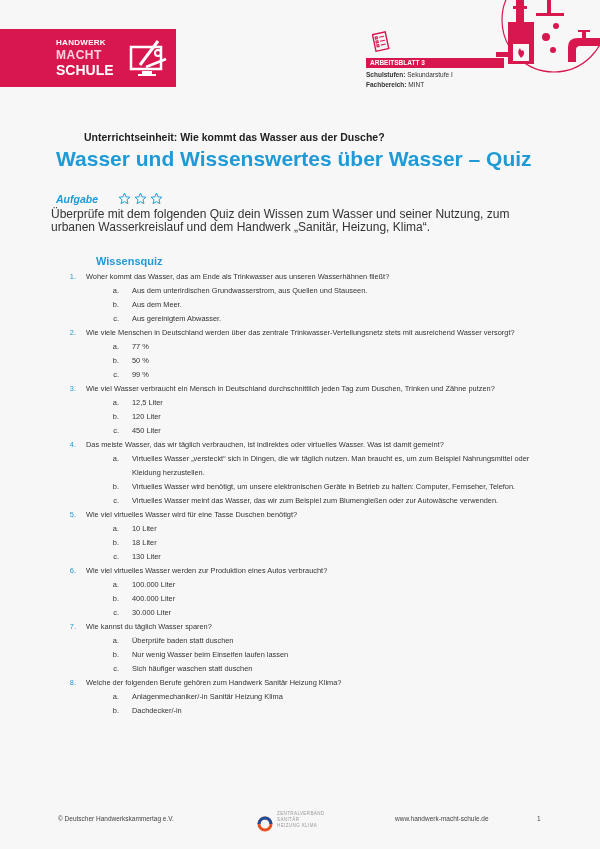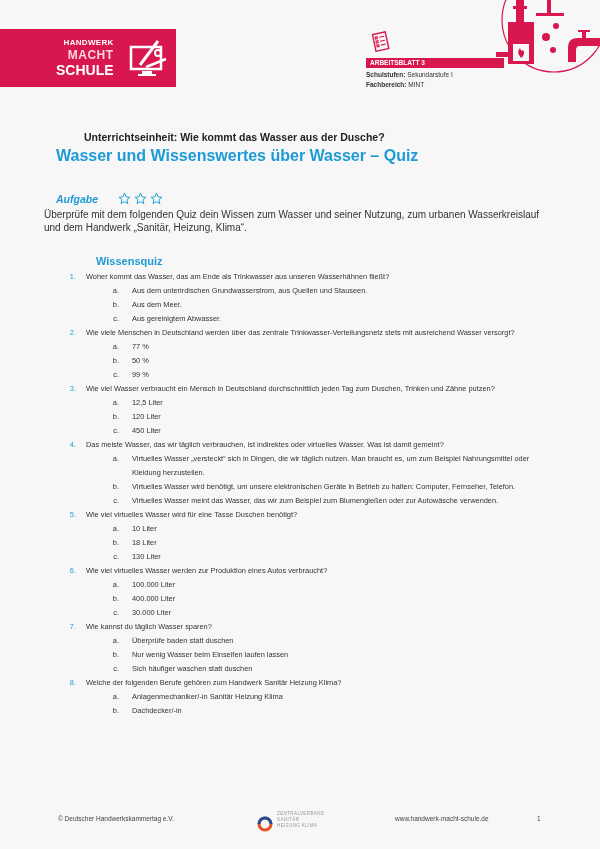--- a/index.html
+++ b/index.html
@@ -9,44 +9,43 @@
     font-family: "Liberation Sans", sans-serif;
     color: #333;
   }
   .logo {
     position: absolute; left: 0; top: 29px; width: 176px; height: 58px;
     background: #d8174f;
   }
   .logo-text {
     position: absolute; left: 56px; top: 10px; color: #fff; font-weight: bold;
     line-height: 1;
-    text-align: right;
   }
   .logo-text .l1 { font-size: 8px; letter-spacing: 0.3px; }
   .logo-text .l2 { font-size: 12px; margin-top: 2px; color: #fbd3df; letter-spacing: 0.5px; }
   .logo-text .l3 { font-size: 14px; margin-top: 2px; }
   .logo-icon { position: absolute; left: 128px; top: 8px; width: 44px; height: 44px; }
 
   .sheet-info { position: absolute; left: 366px; top: 33px; width: 140px; }
   .sheet-bar {
     background: #d8174f; color: #fff; font-weight: bold; font-size: 6.5px;
     padding: 1px 4px; width: 130px; height: 8px; line-height: 8px;
   }
   .sheet-meta { font-size: 6.5px; color: #333; line-height: 10px; margin-top: 2px; }
   .sheet-meta b { font-weight: bold; }
   .clipboard-icon { position: absolute; left: 372px; top: 30px; width: 18px; height: 22px; }
   .plumbing { position: absolute; left: 496px; top: -8px; width: 110px; height: 100px; }
 
   .unit { position: absolute; left: 56px; top: 131px; font-size: 10.5px; font-weight: bold; color: #222; padding-left: 28px; }
-  .title { position: absolute; left: 56px; top: 147px; font-size: 16px; font-weight: bold; color: #1e9ad6; }
+  .title { position: absolute; left: 56px; top: 147px; font-size: 21px; font-weight: bold; color: #1e9ad6; }
   .aufgabe { position: absolute; left: 56px; top: 192px; display: flex; align-items: center; gap: 20px; }
   .aufgabe-label { font-size: 10.5px; font-weight: bold; font-style: italic; color: #1e9ad6; }
   .stars { display: flex; gap: 3px; }
   .star { width: 13px; height: 13px; }
-  .intro { position: absolute; left: 44px; top: 208px; width: 500px; font-size: 10px; line-height: 13px; color: #333; }
+  .intro { position: absolute; left: 51px; top: 208px; width: 500px; font-size: 12px; line-height: 13px; color: #333; }
 
   .quiz-title { position: absolute; left: 56px; top: 255px; font-size: 11px; font-weight: bold; color: #1e9ad6; margin-left: 40px; }
   .quiz { position: absolute; left: 56px; top: 270px; width: 500px; }
   .q { display: flex; font-size: 7.4px; line-height: 14px; color: #333; }
   .q-num { width: 30px; text-align: right; padding-right: 10px; box-sizing: border-box; color: #1e9ad6; flex-shrink: 0; }
   .q-text { flex: 1; }
   .opt { display: flex; font-size: 7.4px; line-height: 14px; color: #333; }
   .opt-letter { width: 76px; text-align: right; padding-right: 13px; box-sizing: border-box; flex-shrink: 0; }
   .opt-text { flex: 1; padding-right: 6px; }
 

